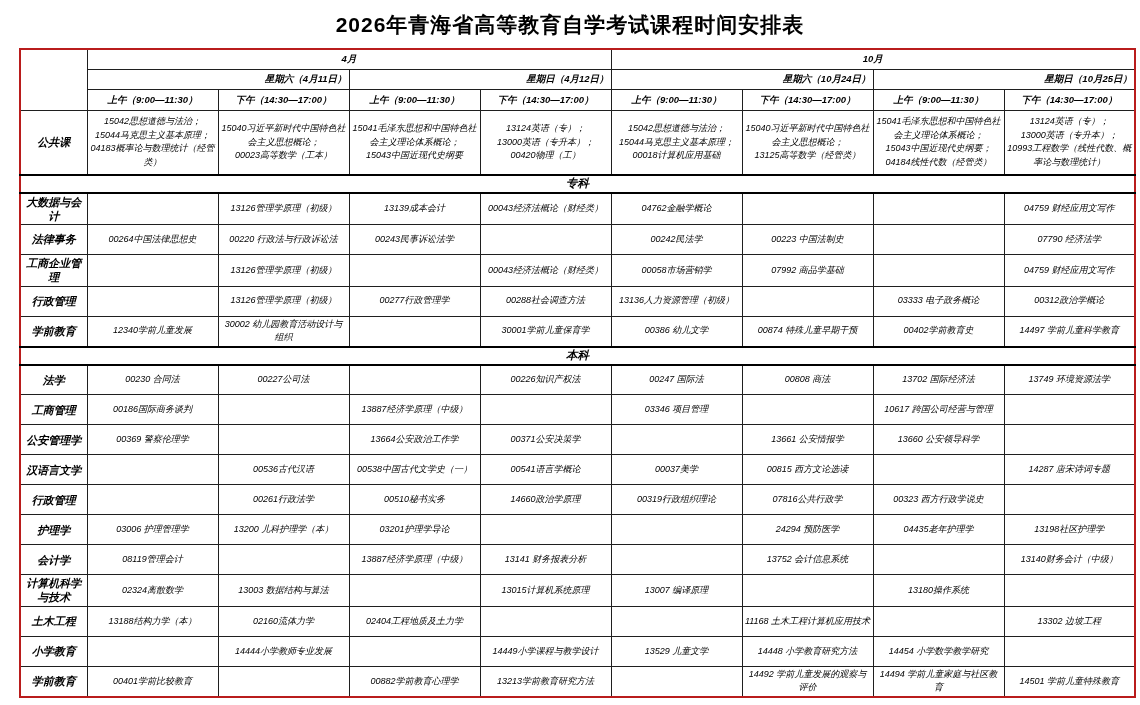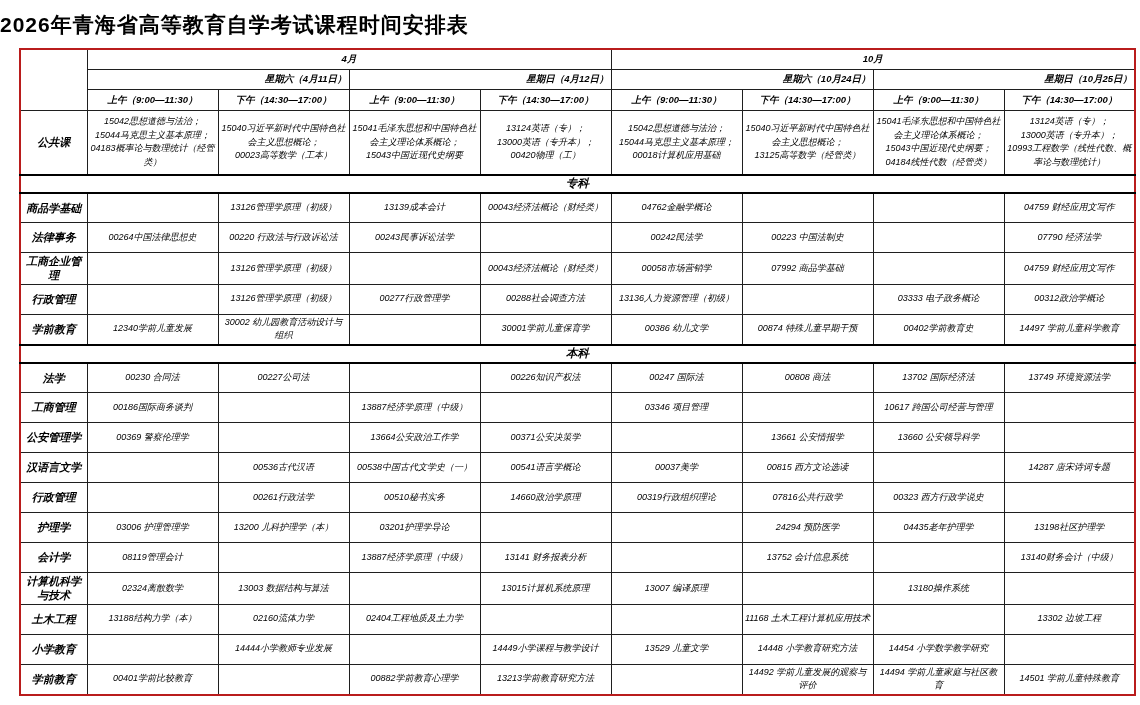--- a/index.html
+++ b/index.html
@@ -4,21 +4,21 @@
 <style>
   html, body {
     margin: 0; padding: 0;
     width: 1140px; height: 705px;
     background: #ffffff;
     color: #000000;
     font-family: "Liberation Sans", sans-serif;
     overflow: hidden;
   }
   .title {
-    text-align: left;
+    text-align: center;
     font-weight: 700;
     font-size: 21px;
     padding: 11px 0 9px 0;
     letter-spacing: 1px;
   }
   table.schedule {
     border-collapse: collapse;
     table-layout: fixed;
     width: 1117px;
     margin-left: 19px;
@@ -114,21 +114,21 @@
 04184线性代数（经管类）</td>
       <td class="data-cell">13124英语（专）；
 13000英语（专升本）；
 10993工程数学（线性代数、概率论与数理统计）</td>
     </tr>
 
   <tr class="band-row">
         <td colspan="9">专科</td>
       </tr>
       <tr class="data-row">
-        <td class="label-cell">商品学基础</td>
+        <td class="label-cell">大数据与会计</td>
         <td class="data-cell"></td>
         <td class="data-cell">13126管理学原理（初级）</td>
         <td class="data-cell">13139成本会计</td>
         <td class="data-cell">00043经济法概论（财经类）</td>
         <td class="data-cell">04762金融学概论</td>
         <td class="data-cell"></td>
         <td class="data-cell"></td>
         <td class="data-cell">04759 财经应用文写作</td>
       </tr>
       <tr class="data-row">

